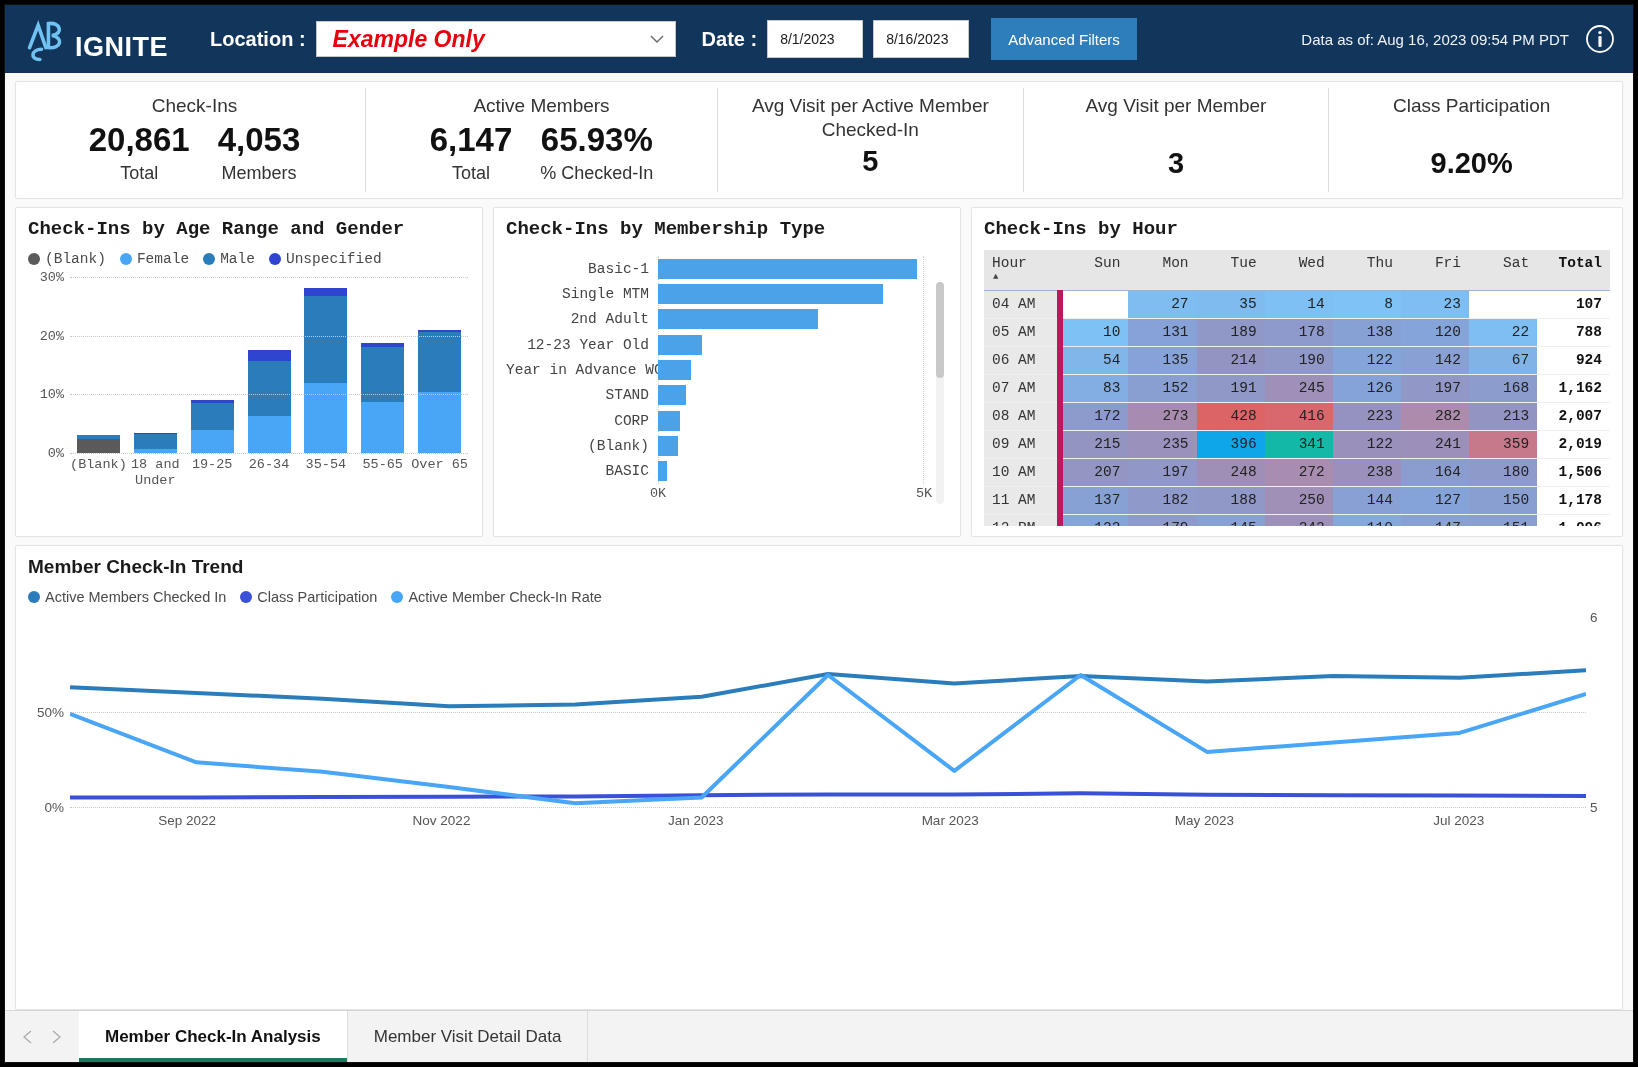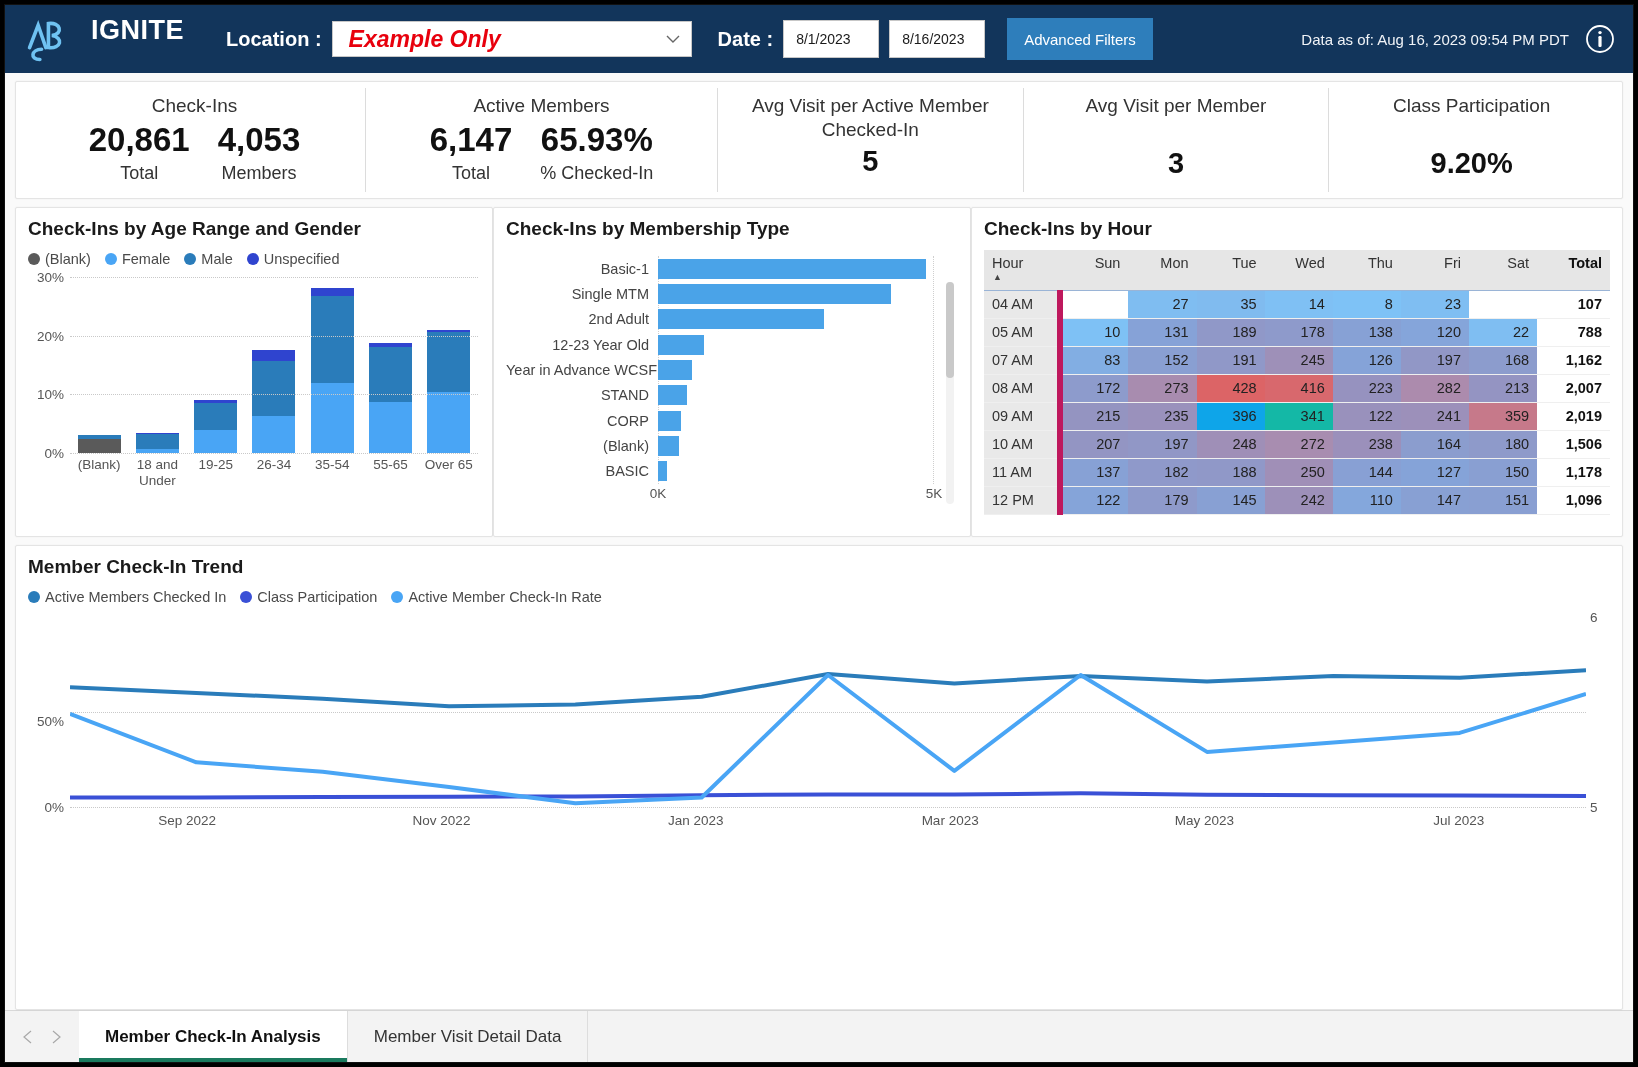--- a/index.html
+++ b/index.html
@@ -21,21 +21,21 @@
   
   .header {
     height: 68px; flex: 0 0 68px;
     background: #123456;
     background: #12355b;
     display: flex; align-items: center;
     padding: 0 18px 0 14px;
     color: #fff;
     position: relative;
   }
-  .logo-wrap { display: flex; align-items: flex-start; gap: 20px; }
+  .logo-wrap { display: flex; align-items: flex-end; gap: 4px; }
   .logo-mark { width: 52px; height: 48px; }
   .logo-text {
     font-size: 27px; font-weight: 600; letter-spacing: .5px;
     color: #fff;
   }
   .loc-label {
     margin-left: 42px; font-size: 20px; font-weight: 700; color: #fff;
     white-space: nowrap;
   }
   .loc-select {
@@ -90,21 +90,21 @@
   .kpi-pair { display: flex; }
   .kpi-cell {
     display: flex; flex-direction: column; align-items: center; justify-content: flex-start;
     padding: 0 14px;
   }
   .kpi-val { font-size: 33px; font-weight: 700; color: #111; line-height: 1.35; }
   .kpi-val.small { font-size: 29px; }
   .kpi-sub { font-size: 18px; color: #333; margin-top: 1px; }
 
   
-  .mid-row { display: flex; height: 330px; flex: 0 0 330px; }
+  .mid-row { display: flex; gap: 10px; height: 330px; flex: 0 0 330px; font-family: Liberation Mono, monospace; }
   .panel { position: relative; padding: 10px 12px; }
   .panel-title { font-size: 19px; font-weight: 600; color: #1a1a1a; }
 
   
   .legend { display: flex; align-items: center; gap: 14px; margin-top: 11px; }
   .legend-item { display: flex; align-items: center; gap: 5px; font-size: 14.5px; color: #4a4a4a; white-space: nowrap;}
   .dot { width: 12px; height: 12px; border-radius: 50%; flex: 0 0 12px; }
 
   
   .col-chart { position: relative; margin-top: 10px; height: 212px; }
@@ -492,20 +492,31 @@
                   <td style="background: rgb(126, 193, 245);">10</td>
                   <td style="background: rgb(134, 162, 215);">131</td>
                   <td style="background: rgb(144, 152, 200);">189</td>
                   <td style="background: rgb(142, 154, 203);">178</td>
                   <td style="background: rgb(135, 161, 213);">138</td>
                   <td style="background: rgb(133, 165, 218);">120</td>
                   <td style="background: rgb(127, 190, 242);">22</td>
                   <td class="totcell">788</td>
                 </tr>
                 <tr>
+                  <td class="hourcell">06 AM</td>
+                  <td style="background: rgb(129, 182, 234);">54</td>
+                  <td style="background: rgb(134, 162, 214);">135</td>
+                  <td style="background: rgb(148, 148, 194);">214</td>
+                  <td style="background: rgb(144, 152, 200);">190</td>
+                  <td style="background: rgb(133, 164, 217);">122</td>
+                  <td style="background: rgb(136, 160, 212);">142</td>
+                  <td style="background: rgb(130, 179, 231);">67</td>
+                  <td class="totcell">924</td>
+                </tr>
+                <tr>
                   <td class="hourcell">07 AM</td>
                   <td style="background: rgb(130, 174, 227);">83</td>
                   <td style="background: rgb(137, 159, 210);">152</td>
                   <td style="background: rgb(144, 152, 200);">191</td>
                   <td style="background: rgb(158, 144, 184);">245</td>
                   <td style="background: rgb(133, 163, 216);">126</td>
                   <td style="background: rgb(145, 151, 198);">197</td>
                   <td style="background: rgb(140, 156, 205);">168</td>
                   <td class="totcell">1,162</td>
                 </tr>
@@ -582,21 +593,21 @@
             <span>Class Participation</span>
           </div>
           <div class="legend-item">
             <span class="dot" style="background: rgb(73, 165, 245);"></span>
             <span>Active Member Check-In Rate</span>
           </div>
         </div>
       <div class="trend-area">
         <div class="trend-y" id="tr-y">
             <div class="ytick" style="top: 190px;">0%</div>
-            <div class="ytick" style="top: 104px;">50%</div>
+            <div class="ytick" style="top: 95px;">50%</div>
           </div>
         <div class="trend-y2" id="tr-y2">
             <div class="ytick" style="right: auto; left: 2px; top: 190px;">5</div>
             <div class="ytick" style="right: auto; left: 2px; top: 0px;">6</div>
           </div>
         <div class="trend-plot" id="tr-plot">
             <div class="grid-line" style="top: 190px;"></div>
             <div class="grid-line" style="top: 95px;"></div>
             <svg viewBox="0 0 1560 190" preserveAspectRatio="none" style="width: 100%; height: 190px; position: absolute; left: 0px; top: 0px;">
               <polyline points="0.0,70.3 130.0,76.0 260.0,81.7 390.0,89.3 520.0,87.4 650.0,79.8 780.0,57.0 910.0,66.5 1040.0,58.9 1170.0,64.6 1300.0,58.9 1430.0,60.8 1560.0,53.2" fill="none" stroke="#2a7cba" stroke-width="4" stroke-linejoin="round" vector-effect="non-scaling-stroke"></polyline>

